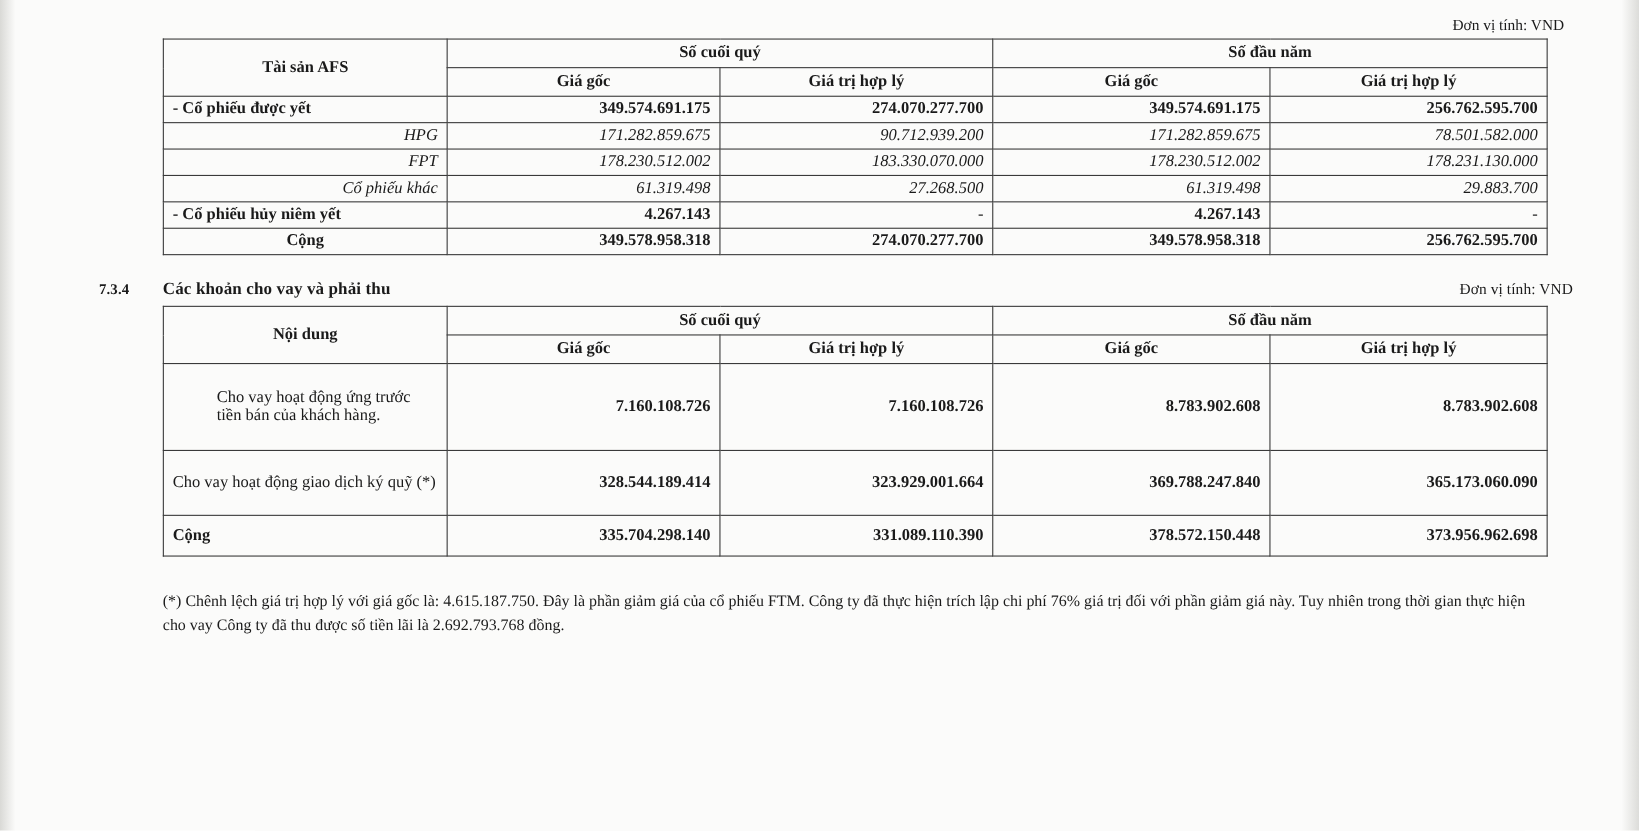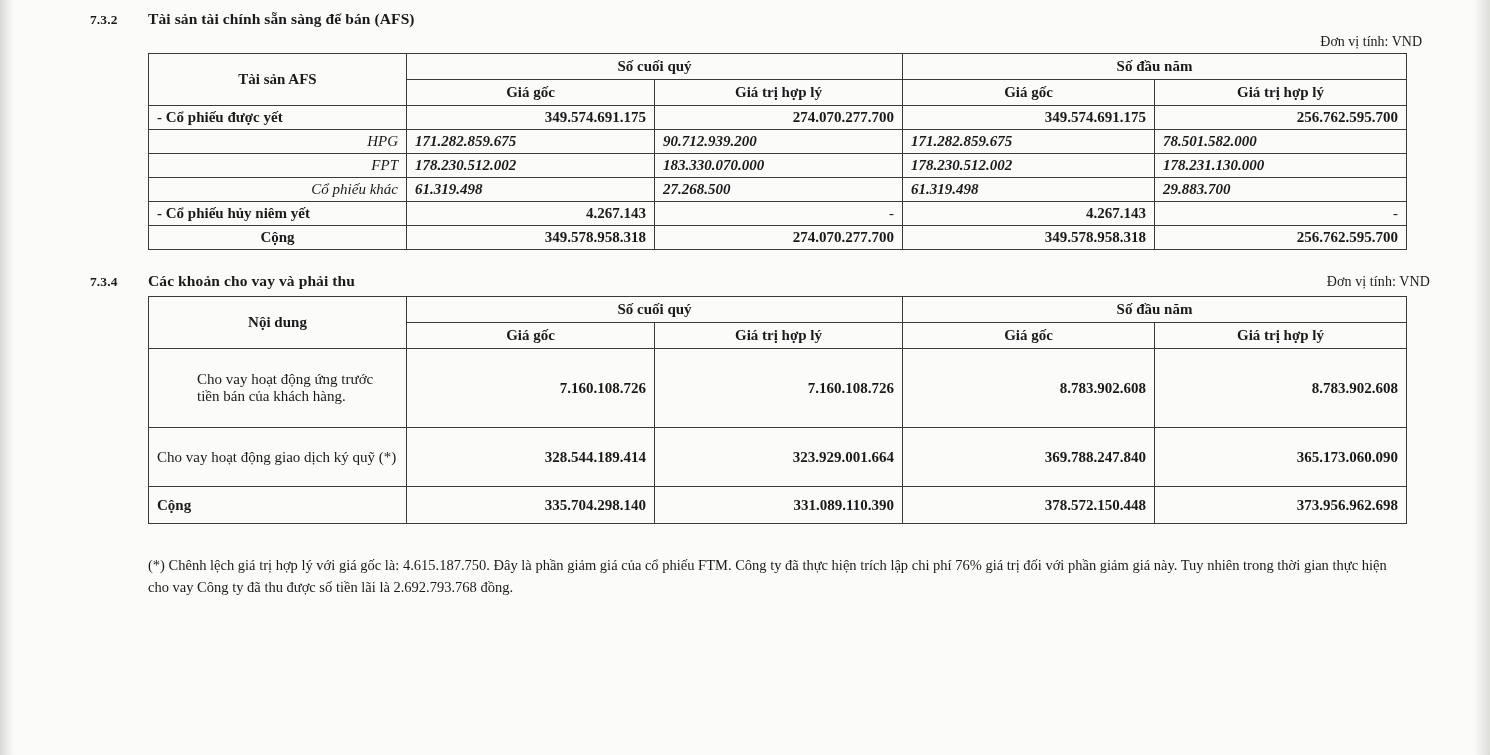--- a/index.html
+++ b/index.html
@@ -80,23 +80,23 @@
   table.fin th {
     text-align: center;
     font-weight: bold;
   }
   .num {
     text-align: right;
     font-weight: bold;
     white-space: nowrap;
   }
   .num-italic {
-    text-align: left;
+    text-align: right;
     font-style: italic;
-    font-weight: bold;
+    font-weight: normal;
     white-space: nowrap;
   }
   .lbl {
     text-align: left;
   }
   .lbl-italic {
     text-align: right;
     font-style: italic;
   }
   .row-tall td {
@@ -126,24 +126,20 @@
 </style>
 </head>
 <body>
 
 <div class="page">
   <div class="edge-left"></div>
   <div class="edge-right"></div>
 
   <div class="content">
 
-    <div class="section-head">
-      <span class="section-num">7.3.2</span>
-      <span class="section-title">Tài sản tài chính sẵn sàng để bán (AFS)</span>
-    </div>
 
     <div class="unit-line">Đơn vị tính: VND</div>
 
     <table class="fin">
       <colgroup>
         <col style="width:258px">
         <col style="width:248px">
         <col style="width:248px">
         <col style="width:252px">
         <col style="width:252px">

